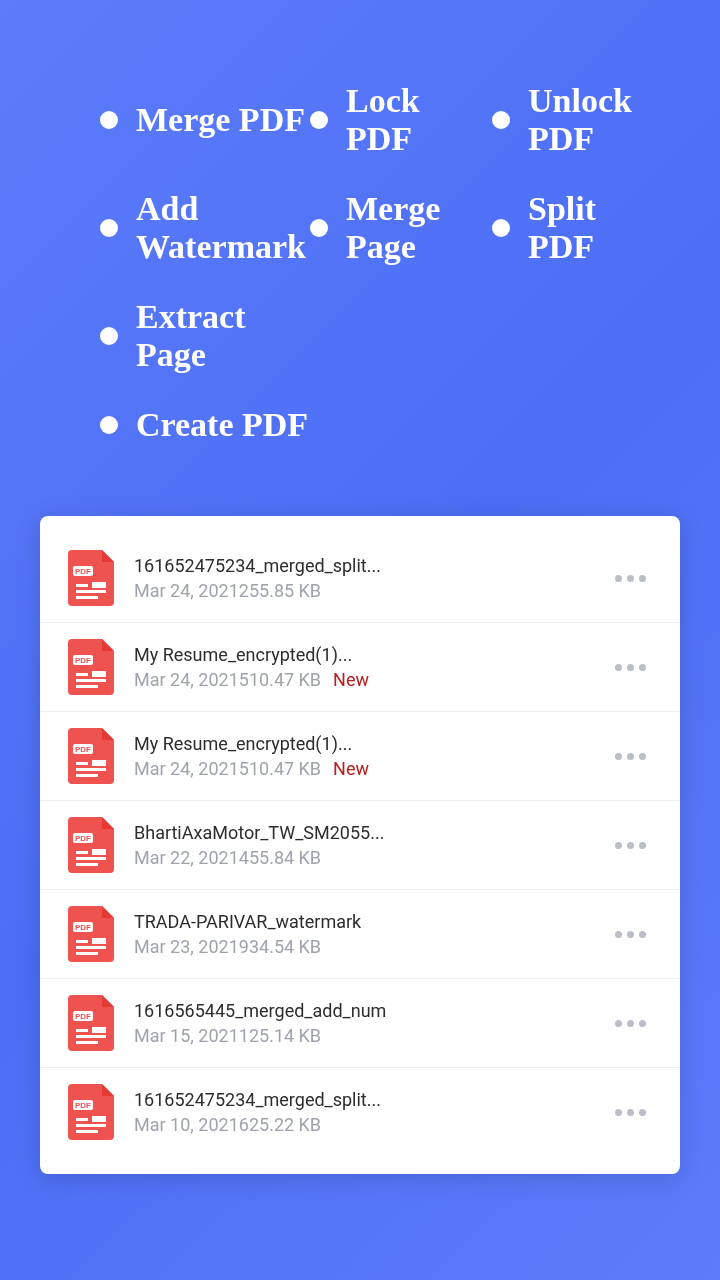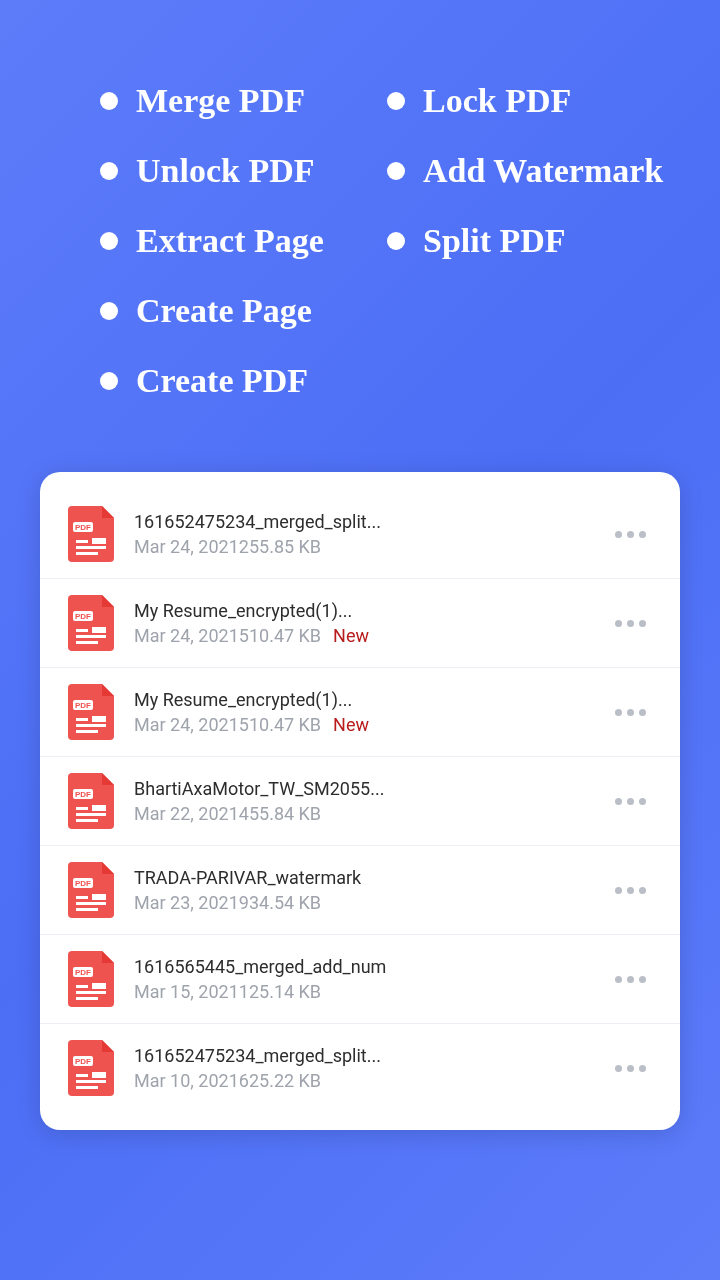--- a/index.html
+++ b/index.html
@@ -7,21 +7,21 @@
   width: 720px;
   height: 1280px;
   background: linear-gradient(135deg, #5c7cfa 0%, #4c6ef5 50%, #5c7cfa 100%);
   font-family: -apple-system, BlinkMacSystemFont, "Segoe UI", Roboto, sans-serif;
   overflow: hidden;
   position: relative;
 }
 .feature-grid {
   padding: 70px 50px 0 100px;
   display: grid;
-  grid-template-columns: 1fr 1fr;
+  grid-template-columns: 1fr 1fr 1fr;
   gap: 8px 4px;
 }
 .feature-item {
   display: flex;
   align-items: center;
   gap: 18px;
   color: #fff;
   font-size: 34px;
   font-weight: 700;
   font-family: Georgia, "Times New Roman", serif;
@@ -33,21 +33,21 @@
   background: #fff;
   border-radius: 50%;
   flex-shrink: 0;
 }
 .feature-item.full {
   grid-column: 1 / -1;
 }
 .card {
   margin: 60px 40px 0 40px;
   background: #fff;
-  border-radius: 20px;
+  border-radius: 8px;
   padding: 18px 0;
   box-shadow: 0 4px 24px rgba(0,0,0,0.15);
 }
 .file-row {
   display: flex;
   align-items: center;
   padding: 16px 28px;
   border-bottom: 1px solid #eceff3;
 }
 .file-row:last-child { border-bottom: none; }
@@ -104,29 +104,29 @@
   <div class="feature-item">
     <div class="feature-bullet"></div>
     <span>Unlock PDF</span>
   </div>
   <div class="feature-item">
     <div class="feature-bullet"></div>
     <span>Add Watermark</span>
   </div>
   <div class="feature-item">
     <div class="feature-bullet"></div>
+    <span>Merge Page</span>
+  </div>
+  <div class="feature-item">
+    <div class="feature-bullet"></div>
+    <span>Split PDF</span>
+  </div>
+  <div class="feature-item">
+    <div class="feature-bullet"></div>
     <span>Extract Page</span>
-  </div>
-  <div class="feature-item">
-    <div class="feature-bullet"></div>
-    <span>Split PDF</span>
-  </div>
-  <div class="feature-item">
-    <div class="feature-bullet"></div>
-    <span>Create Page</span>
   </div>
   <div class="feature-item full">
     <div class="feature-bullet"></div>
     <span>Create PDF</span>
   </div>
 </div>
 
 <div class="card" id="file-list">
     <div class="file-row">
       <div class="pdf-icon"><svg viewBox="0 0 46 56" xmlns="http://www.w3.org/2000/svg">

